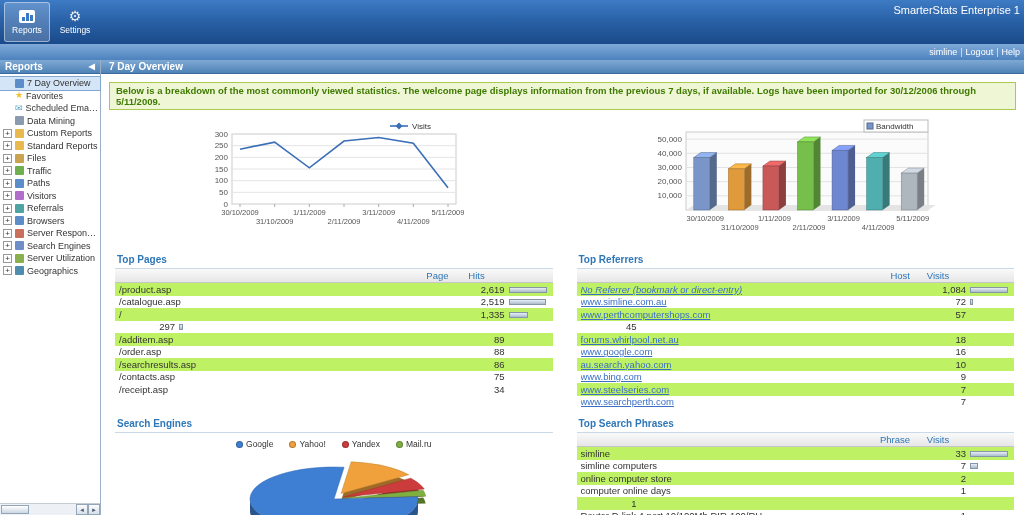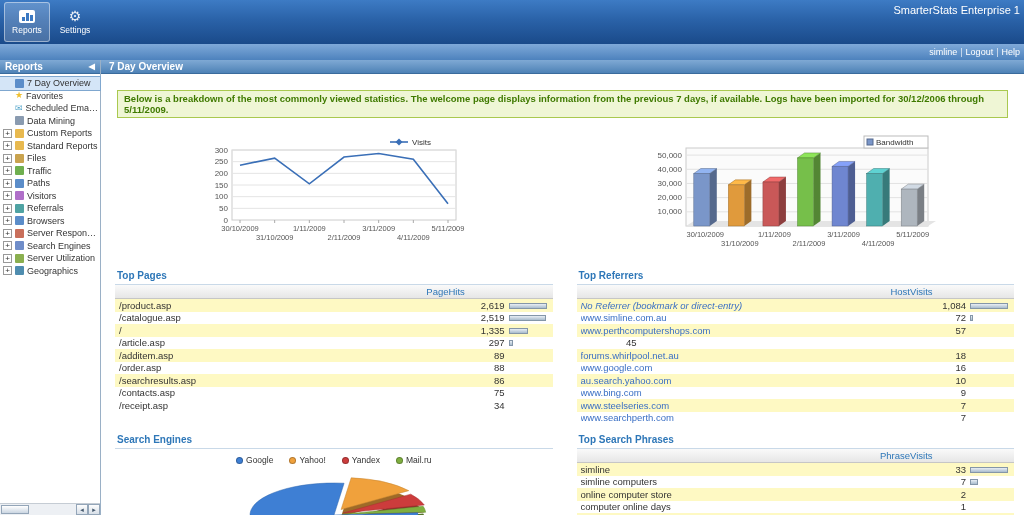--- a/index.html
+++ b/index.html
@@ -53,40 +53,40 @@
     border-top:1px solid #c5ccd4; display:flex; align-items:center; }
   .hthumb { flex:0 0 28px; height:9px; margin-left:1px; background:linear-gradient(#fff,#cbd6e2);
     border:1px solid #93a5b8; }
   .hspacer { flex:1; }
   .sbtn { flex:0 0 12px; height:11px; background:linear-gradient(#fdfdfd,#d7dfe8); border:1px solid #93a5b8;
     font-size:7px; line-height:9px; text-align:center; color:#44586c; cursor:pointer; }
 
   
   .main { position:absolute; left:101px; top:60px; right:0; bottom:0; background:#fff; overflow:hidden; }
   .main-header { justify-content:flex-start; padding-left:8px; }
-  .notice { margin:16px; padding:2px 6px; font-size:9.5px; font-weight:bold; color:#3f7a00;
+  .notice { margin:8px; padding:2px 6px; font-size:9.5px; font-weight:bold; color:#3f7a00;
     background:#eff6d5; border:1px solid #a9c94f; }
 
   .charts-row { display:flex; margin-top:2px; }
   .half { flex:1; display:flex; justify-content:center; }
 
   .cols { display:flex; padding:0 10px 0 14px; gap:24px; margin-top:8px; }
   .col { flex:1; min-width:0; }
   .section-title { color:#2e77b8; font-weight:bold; font-size:10px; padding:2px 0 3px 2px;
     border-bottom:1px solid #c9d9e8; }
 
   .thead { display:flex; align-items:center; height:14px; font-size:9.5px; color:#2e77b8;
     background:linear-gradient(#fafafa,#e6e6e6); border-bottom:1px solid #c6c6c6; padding:0 4px; }
   .th-name { flex:1;text-align:right; }
-  .th-val { flex:0 0 56px; text-align:left; }
+  .th-val { flex:0 0 56px; text-align:center; }
   .th-sp { flex:0 0 44px; }
   .trow { display:flex; align-items:center; height:12.5px; font-size:9.5px; padding:0 4px; }
-  .trow.odd { background:#fef9c3; }
+  .trow.odd { background:#bef264; }
   .td-name { flex:1; overflow:hidden; text-overflow:ellipsis; white-space:nowrap; }
-  .td-name.link { color:#3a6fc4; cursor:pointer; }
+  .td-name.link { color:#3a6fc4; cursor:pointer;text-decoration:underline; }
   .td-name.italic { font-style:italic; }
   .td-val { flex:0 0 56px; text-align:right; }
   .gauge-cell { flex:0 0 44px; padding-left:4px; }
   .gauge { display:none; height:6px; background:linear-gradient(#e8eef4,#a9bccd); border:1px solid #8496a8; }
 
   .pie-wrap { display:flex; flex-direction:column; align-items:center; margin-top:4px; }
   .pie-legend { display:flex; justify-content:center; gap:16px; font-size:8.5px; color:#333; margin:2px 0; }
   .pl-item { display:flex; align-items:center; gap:3px; }
   .pl-dot { width:7px; height:7px; border-radius:50%; display:inline-block; border:1px solid rgba(0,0,0,.25); }
 
@@ -327,21 +327,20 @@
               <span class="td-name">/catalogue.asp</span>
               <span class="td-val">2,519</span>
               <span class="gauge-cell"><span class="gauge" style="width: 37px; display: inline-block;"></span></span>
             </div>
             <div class="trow odd">
               <span class="td-name">/</span>
               <span class="td-val">1,335</span>
               <span class="gauge-cell"><span class="gauge" style="width: 19px; display: inline-block;"></span></span>
             </div>
             <div class="trow even">
-              <span class="td-name">/article.asp</span>
               <span class="td-val">297</span>
               <span class="gauge-cell"><span class="gauge" style="width: 4px; display: inline-block;"></span></span>
             </div>
             <div class="trow odd">
               <span class="td-name">/additem.asp</span>
               <span class="td-val">89</span>
               <span class="gauge-cell"></span>
             </div>
             <div class="trow even">
               <span class="td-name">/order.asp</span>

